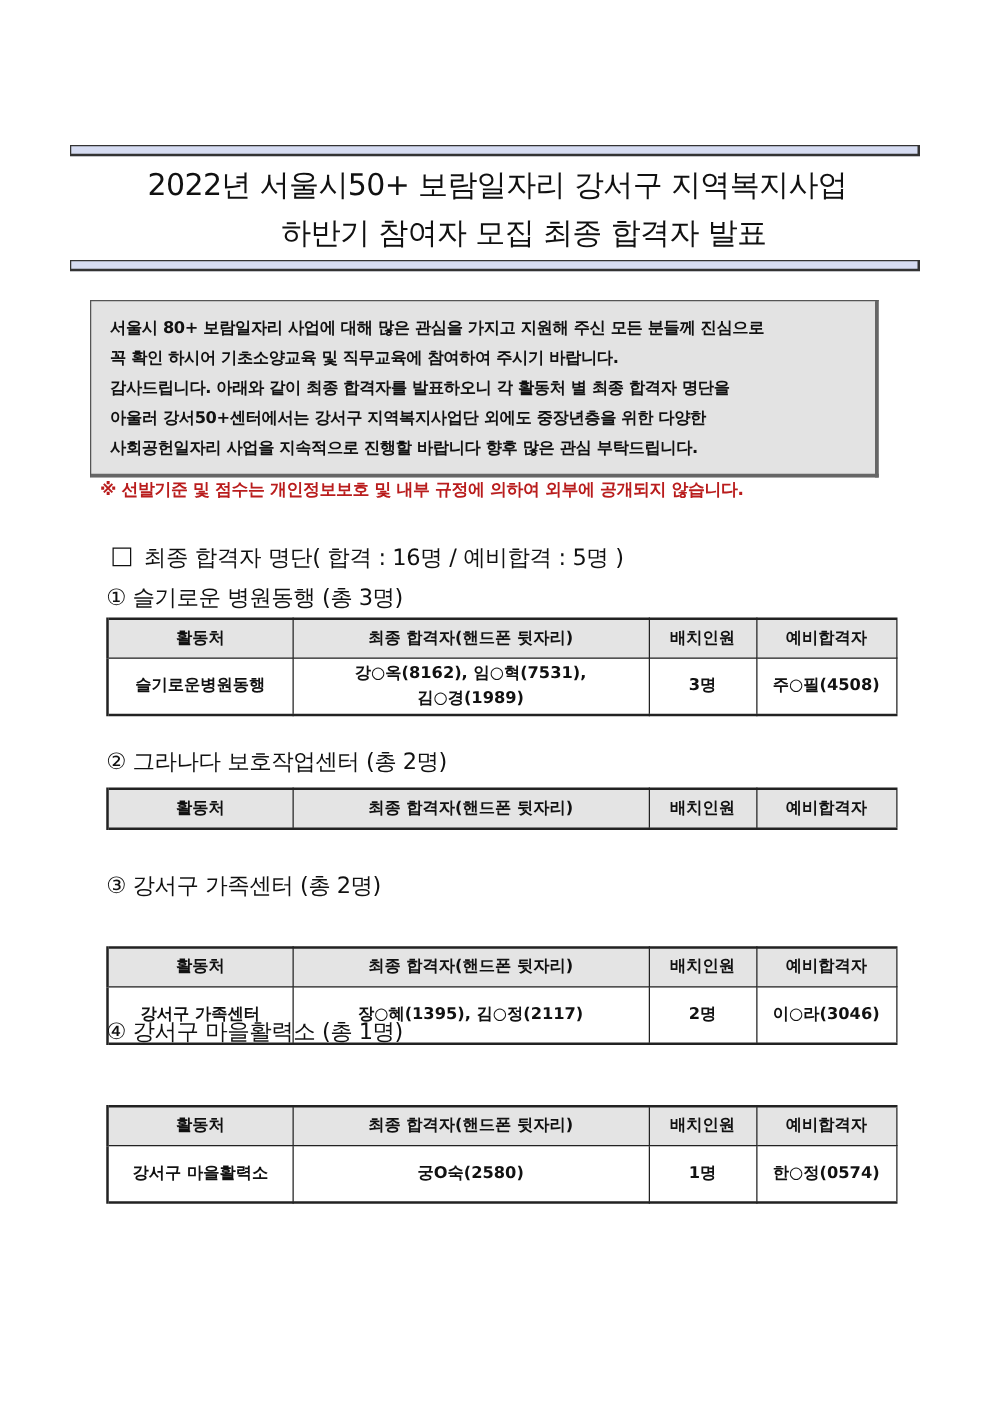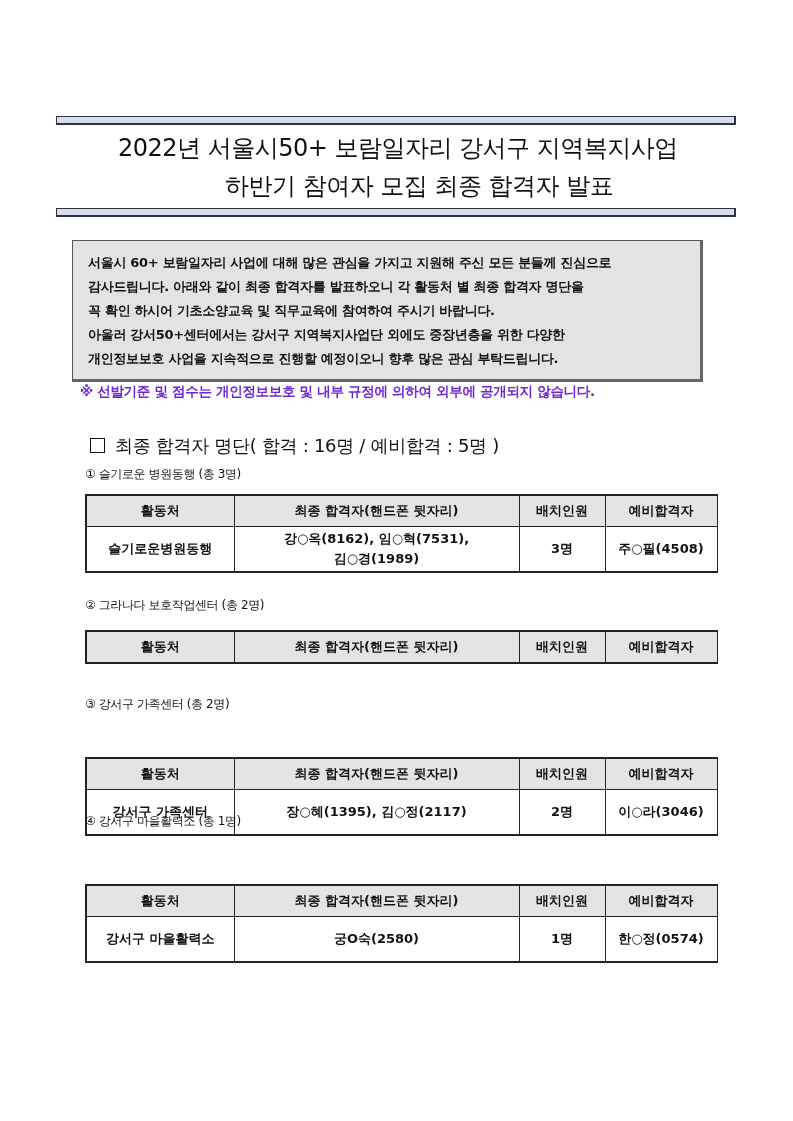--- a/index.html
+++ b/index.html
@@ -14,51 +14,51 @@
   .title { position: absolute; left: 0; width: 793px; font-size: 24px; font-weight: normal;
            letter-spacing: -0.5px; color: #111; white-space: nowrap; }
   .title.l1 { top: 132px; left: 118px; }
   .title.l2 { top: 170px; left: 225px; }
 
   .notice { position: absolute; left: 72px; top: 240px; width: 612px; height: 128px;
             background: #e3e3e3; border: 1px solid #555; border-right: 3px solid #666; border-bottom: 3px solid #666;
             padding: 10px 0 0 15px; box-sizing: content-box; }
   .notice p { margin: 0; font-size: 13px; font-weight: bold; line-height: 24px; letter-spacing: -0.3px; white-space: nowrap; }
 
-  .warning { position: absolute; left: 80px; top: 383px; font-size: 13.5px; font-weight: bold; color: #6d28d9; letter-spacing: -0.3px; white-space: nowrap; }
+  .warning { position: absolute; left: 80px; top: 383px; font-size: 13.5px; font-weight: bold; color: #b91c1c; letter-spacing: -0.3px; white-space: nowrap; }
 
   .section-title { position: absolute; left: 66px; top: 434px; font-size: 18px; white-space: nowrap; letter-spacing: -0.3px; padding-left: 24px; }
   .section-title .checkbox { display: inline-block; width: 13px; height: 13px; border: 1.5px solid #111; margin-right: 10px; vertical-align: -1px; }
 
-  .sub-title { position: absolute; left: 85px; font-size: 12px; font-weight: normal; white-space: nowrap; letter-spacing: -0.4px; }
+  .sub-title { position: absolute; left: 85px; font-size: 18px; font-weight: normal; white-space: nowrap; letter-spacing: -0.4px; }
 
   table.roster { position: absolute; left: 85px; width: 631px; border-collapse: collapse; table-layout: fixed;
                  font-size: 13px; font-weight: bold; }
   table.roster th, table.roster td { border: 1px solid #222; text-align: center; vertical-align: middle; padding: 0; line-height: 20px; margin-left: 28px; }
   table.roster th { background: #e4e4e4; height: 30px; font-weight: bold; }
   table.roster { border-top: 2px solid #222; border-bottom: 2px solid #222; }
   table.roster tr > :first-child { border-left: 2px solid #222; }
   table.roster tr > :last-child { border-right: 1.5px solid #222; }
   table.roster td { height: 44px; }
   col.c1 { width: 148px; } col.c2 { width: 285px; } col.c3 { width: 86px; } col.c4 { width: 112px; }
 </style>
 </head>
 <body>
 
 <div class="bar top"></div>
 <div class="title l1">2022년 서울시50+ 보람일자리 강서구 지역복지사업</div>
 <div class="title l2">하반기 참여자 모집 최종 합격자 발표</div>
 <div class="bar bottom"></div>
 
 <div class="notice">
-  <p>서울시 60+ 보람일자리 사업에 대해 많은 관심을 가지고 지원해 주신 모든 분들께 진심으로</p>
+  <p>서울시 80+ 보람일자리 사업에 대해 많은 관심을 가지고 지원해 주신 모든 분들께 진심으로</p>
+  <p>꼭 확인 하시어 기초소양교육 및 직무교육에 참여하여 주시기 바랍니다.</p>
   <p>감사드립니다. 아래와 같이 최종 합격자를  발표하오니 각 활동처 별 최종 합격자 명단을</p>
-  <p>꼭 확인 하시어 기초소양교육 및 직무교육에 참여하여 주시기 바랍니다.</p>
   <p>아울러 강서50+센터에서는 강서구 지역복지사업단 외에도 중장년층을 위한 다양한</p>
-  <p>개인정보보호 사업을 지속적으로 진행할 예정이오니 향후 많은 관심 부탁드립니다.</p>
+  <p>사회공헌일자리 사업을 지속적으로 진행할 바랍니다 향후 많은 관심 부탁드립니다.</p>
 </div>
 
 <div class="warning">※ 선발기준 및 점수는 개인정보보호 및 내부 규정에 의하여 외부에 공개되지 않습니다.</div>
 
 <div class="section-title">
   <span class="checkbox"></span><span>최종 합격자 명단( 합격 : 16명 / 예비합격 : 5명 )</span>
 </div>
 
 <div class="sub-title" style="top:466px;">① 슬기로운 병원동행 (총 3명)</div>
 <table class="roster" style="top:494px;">

